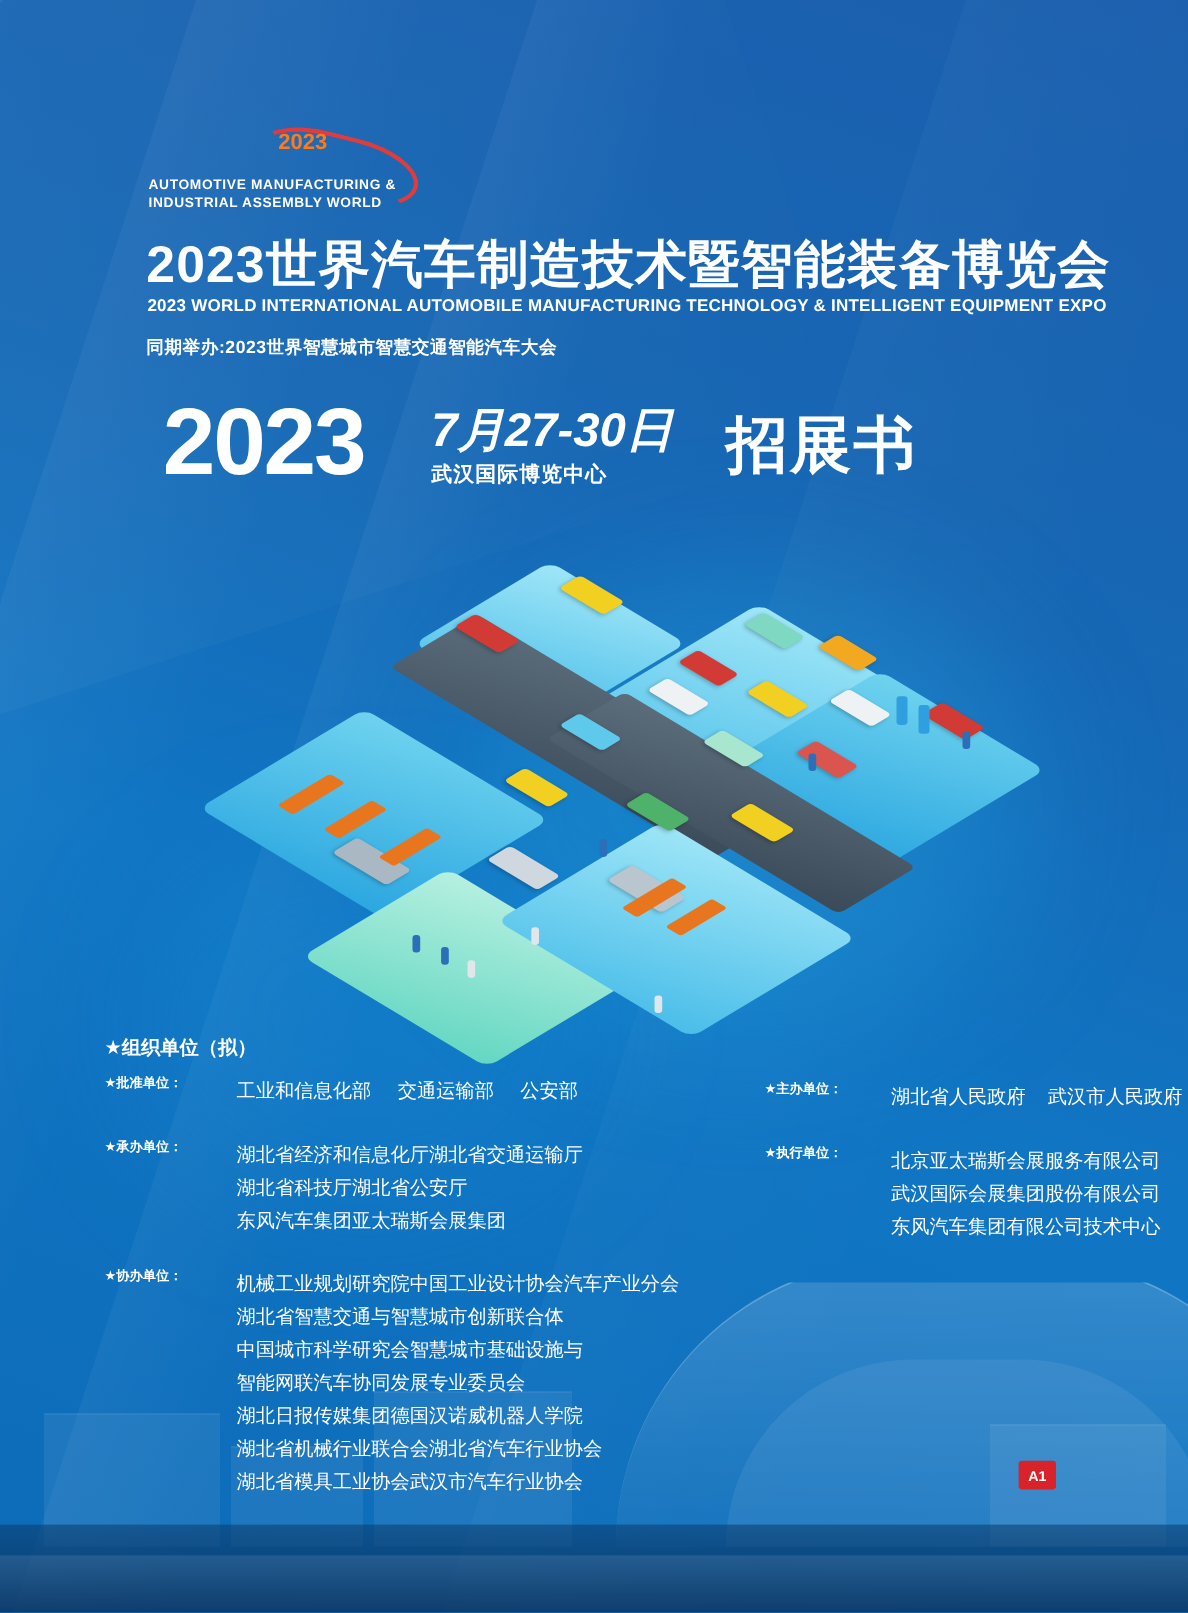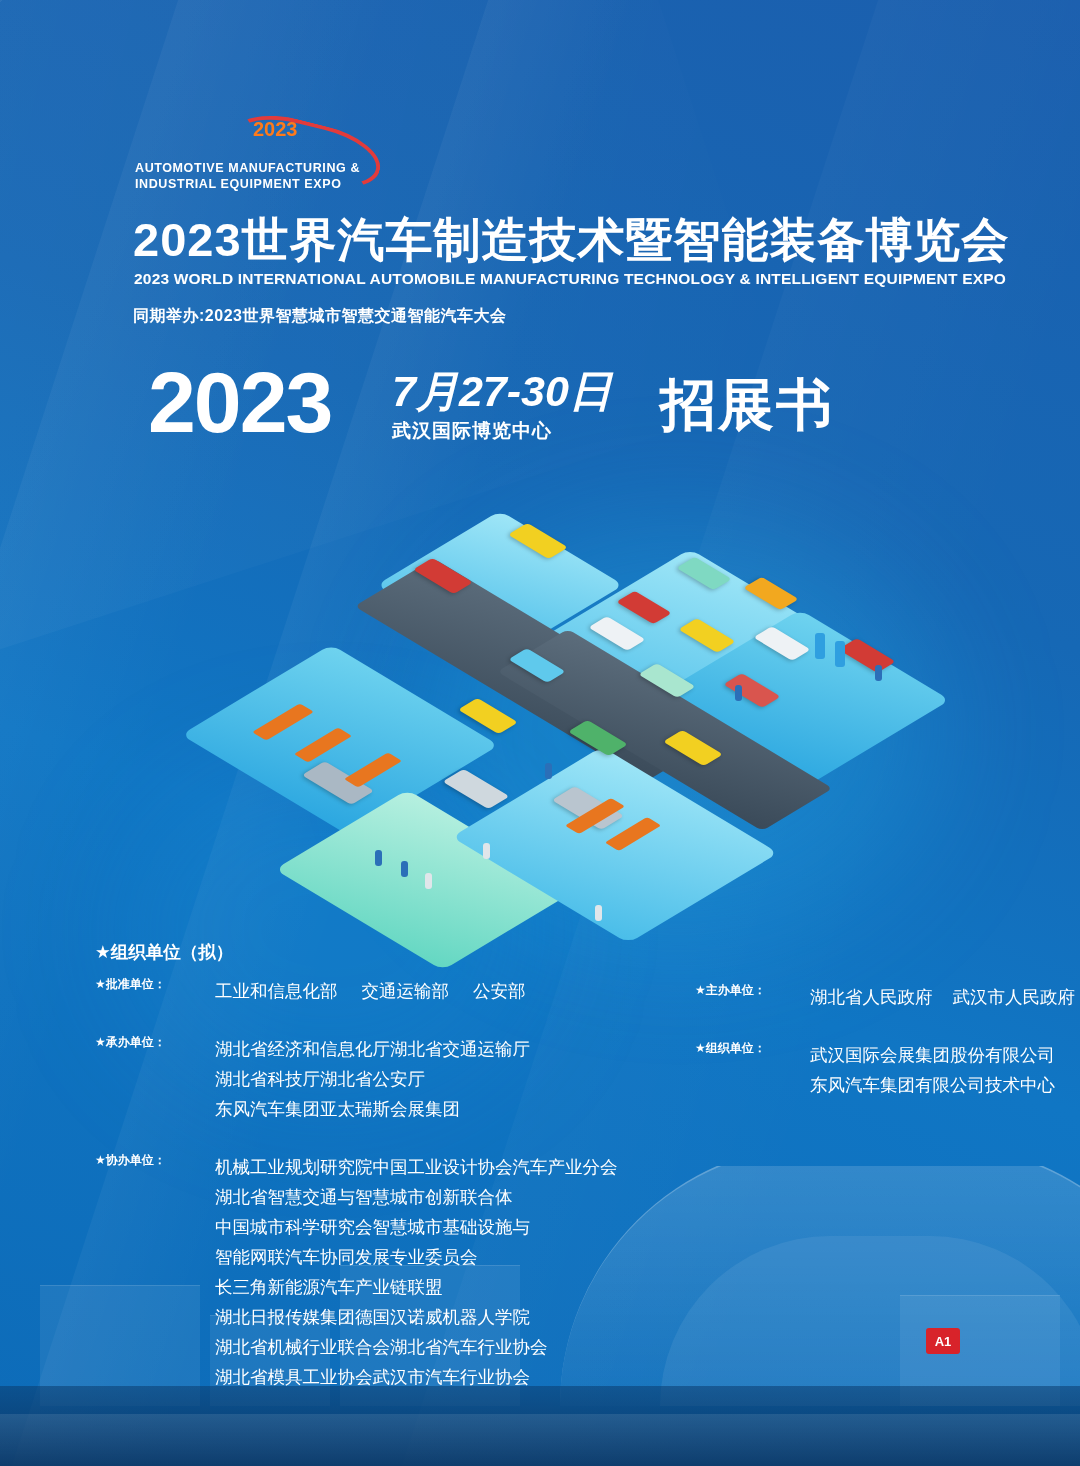--- a/index.html
+++ b/index.html
@@ -127,21 +127,21 @@
   <div class="base"></div>
   <div class="road"></div>
   <div class="a1-sign">A1</div>
 </div>
 
 <div class="logo">
   <div class="swoosh"></div>
   <div class="year">2023</div>
   <div class="lbl">
     <div>AUTOMOTIVE  MANUFACTURING &amp;</div>
-    <div>INDUSTRIAL  EQUIPMENT  EXPO</div>
+    <div>INDUSTRIAL  ASSEMBLY  WORLD</div>
   </div>
 </div>
 
 <div class="h-cn">2023世界汽车制造技术暨智能装备博览会</div>
 <div class="h-en">2023 WORLD INTERNATIONAL AUTOMOBILE MANUFACTURING TECHNOLOGY &amp; INTELLIGENT EQUIPMENT EXPO</div>
 <div class="h-sub">同期举办:2023世界智慧城市智慧交通智能汽车大会</div>
 
 <div class="big-year">2023</div>
 <div class="date-line">7月27-30日</div>
 <div class="venue-line">武汉国际博览中心</div>
@@ -222,34 +222,34 @@
         </div>
       </span>
     </div>
 
     <div class="blk">
       <span class="blk-title">★协办单位：</span><span class="blk-body">
         <div><span class="c1">机械工业规划研究院</span><span>中国工业设计协会汽车产业分会</span></div>
         <div><span>湖北省智慧交通与智慧城市创新联合体</span></div>
         <div><span>中国城市科学研究会智慧城市基础设施与</span></div>
         <div><span>智能网联汽车协同发展专业委员会</span></div>
-        <div><span>长三角新能源汽车产业链联盟</span></div>
         <div><span class="c1">湖北日报传媒集团</span><span>德国汉诺威机器人学院</span></div>
         <div><span class="c1">湖北省机械行业联合会</span><span>湖北省汽车行业协会</span></div>
         <div><span class="c1">湖北省模具工业协会</span><span>武汉市汽车行业协会</span></div>
       </span>
     </div>
   </div>
 
   <div class="col-right">
     <div class="blk" style="margin-bottom:28px;">
       <span class="blk-title" style="width:115px;">★主办单位：</span><span class="blk-body"><span style="display:inline-block;margin-right:20px;">湖北省人民政府</span><span style="display:inline-block;">武汉市人民政府</span></span>
     </div>
 
     <div class="blk">
-      <span class="blk-title" style="width:115px;">★组织单位：</span><span class="blk-body">
+      <span class="blk-title" style="width:115px;">★执行单位：</span><span class="blk-body">
+        <div><span>北京亚太瑞斯会展服务有限公司</span></div>
         <div><span>武汉国际会展集团股份有限公司</span></div>
         <div><span>东风汽车集团有限公司技术中心</span></div>
       </span>
     </div>
   </div>
 
 </div>
 
 </body></html>

